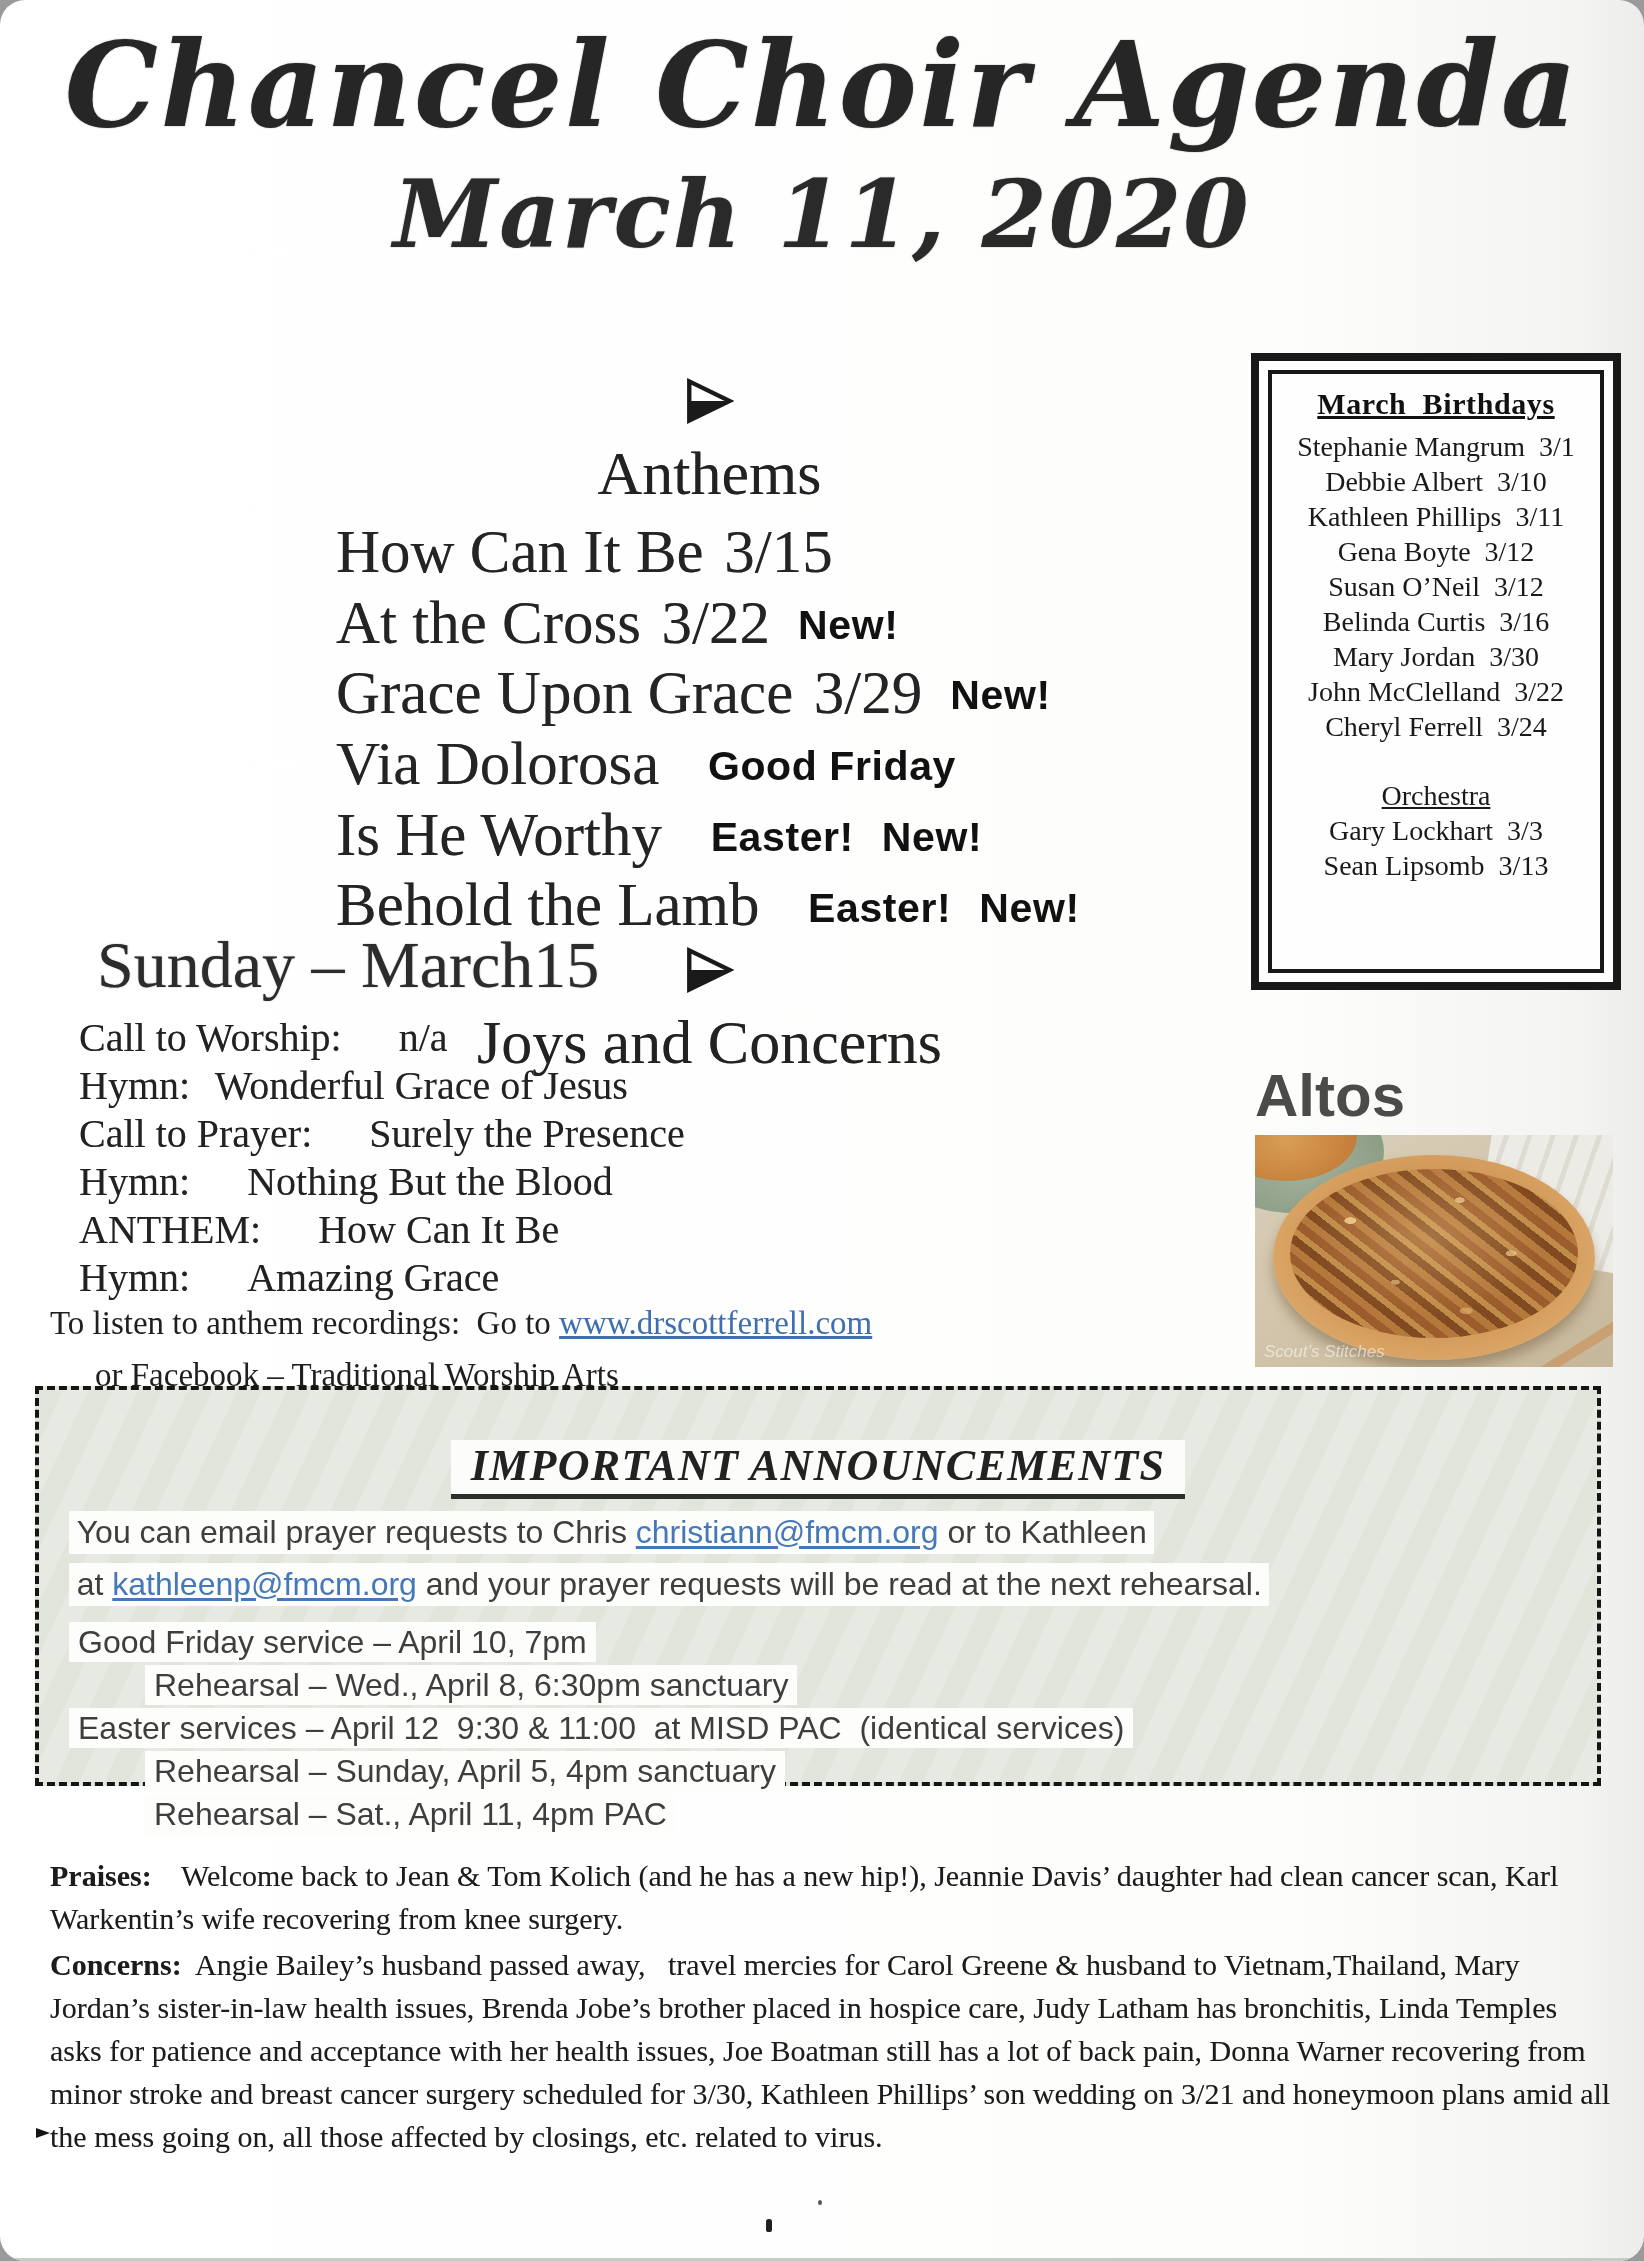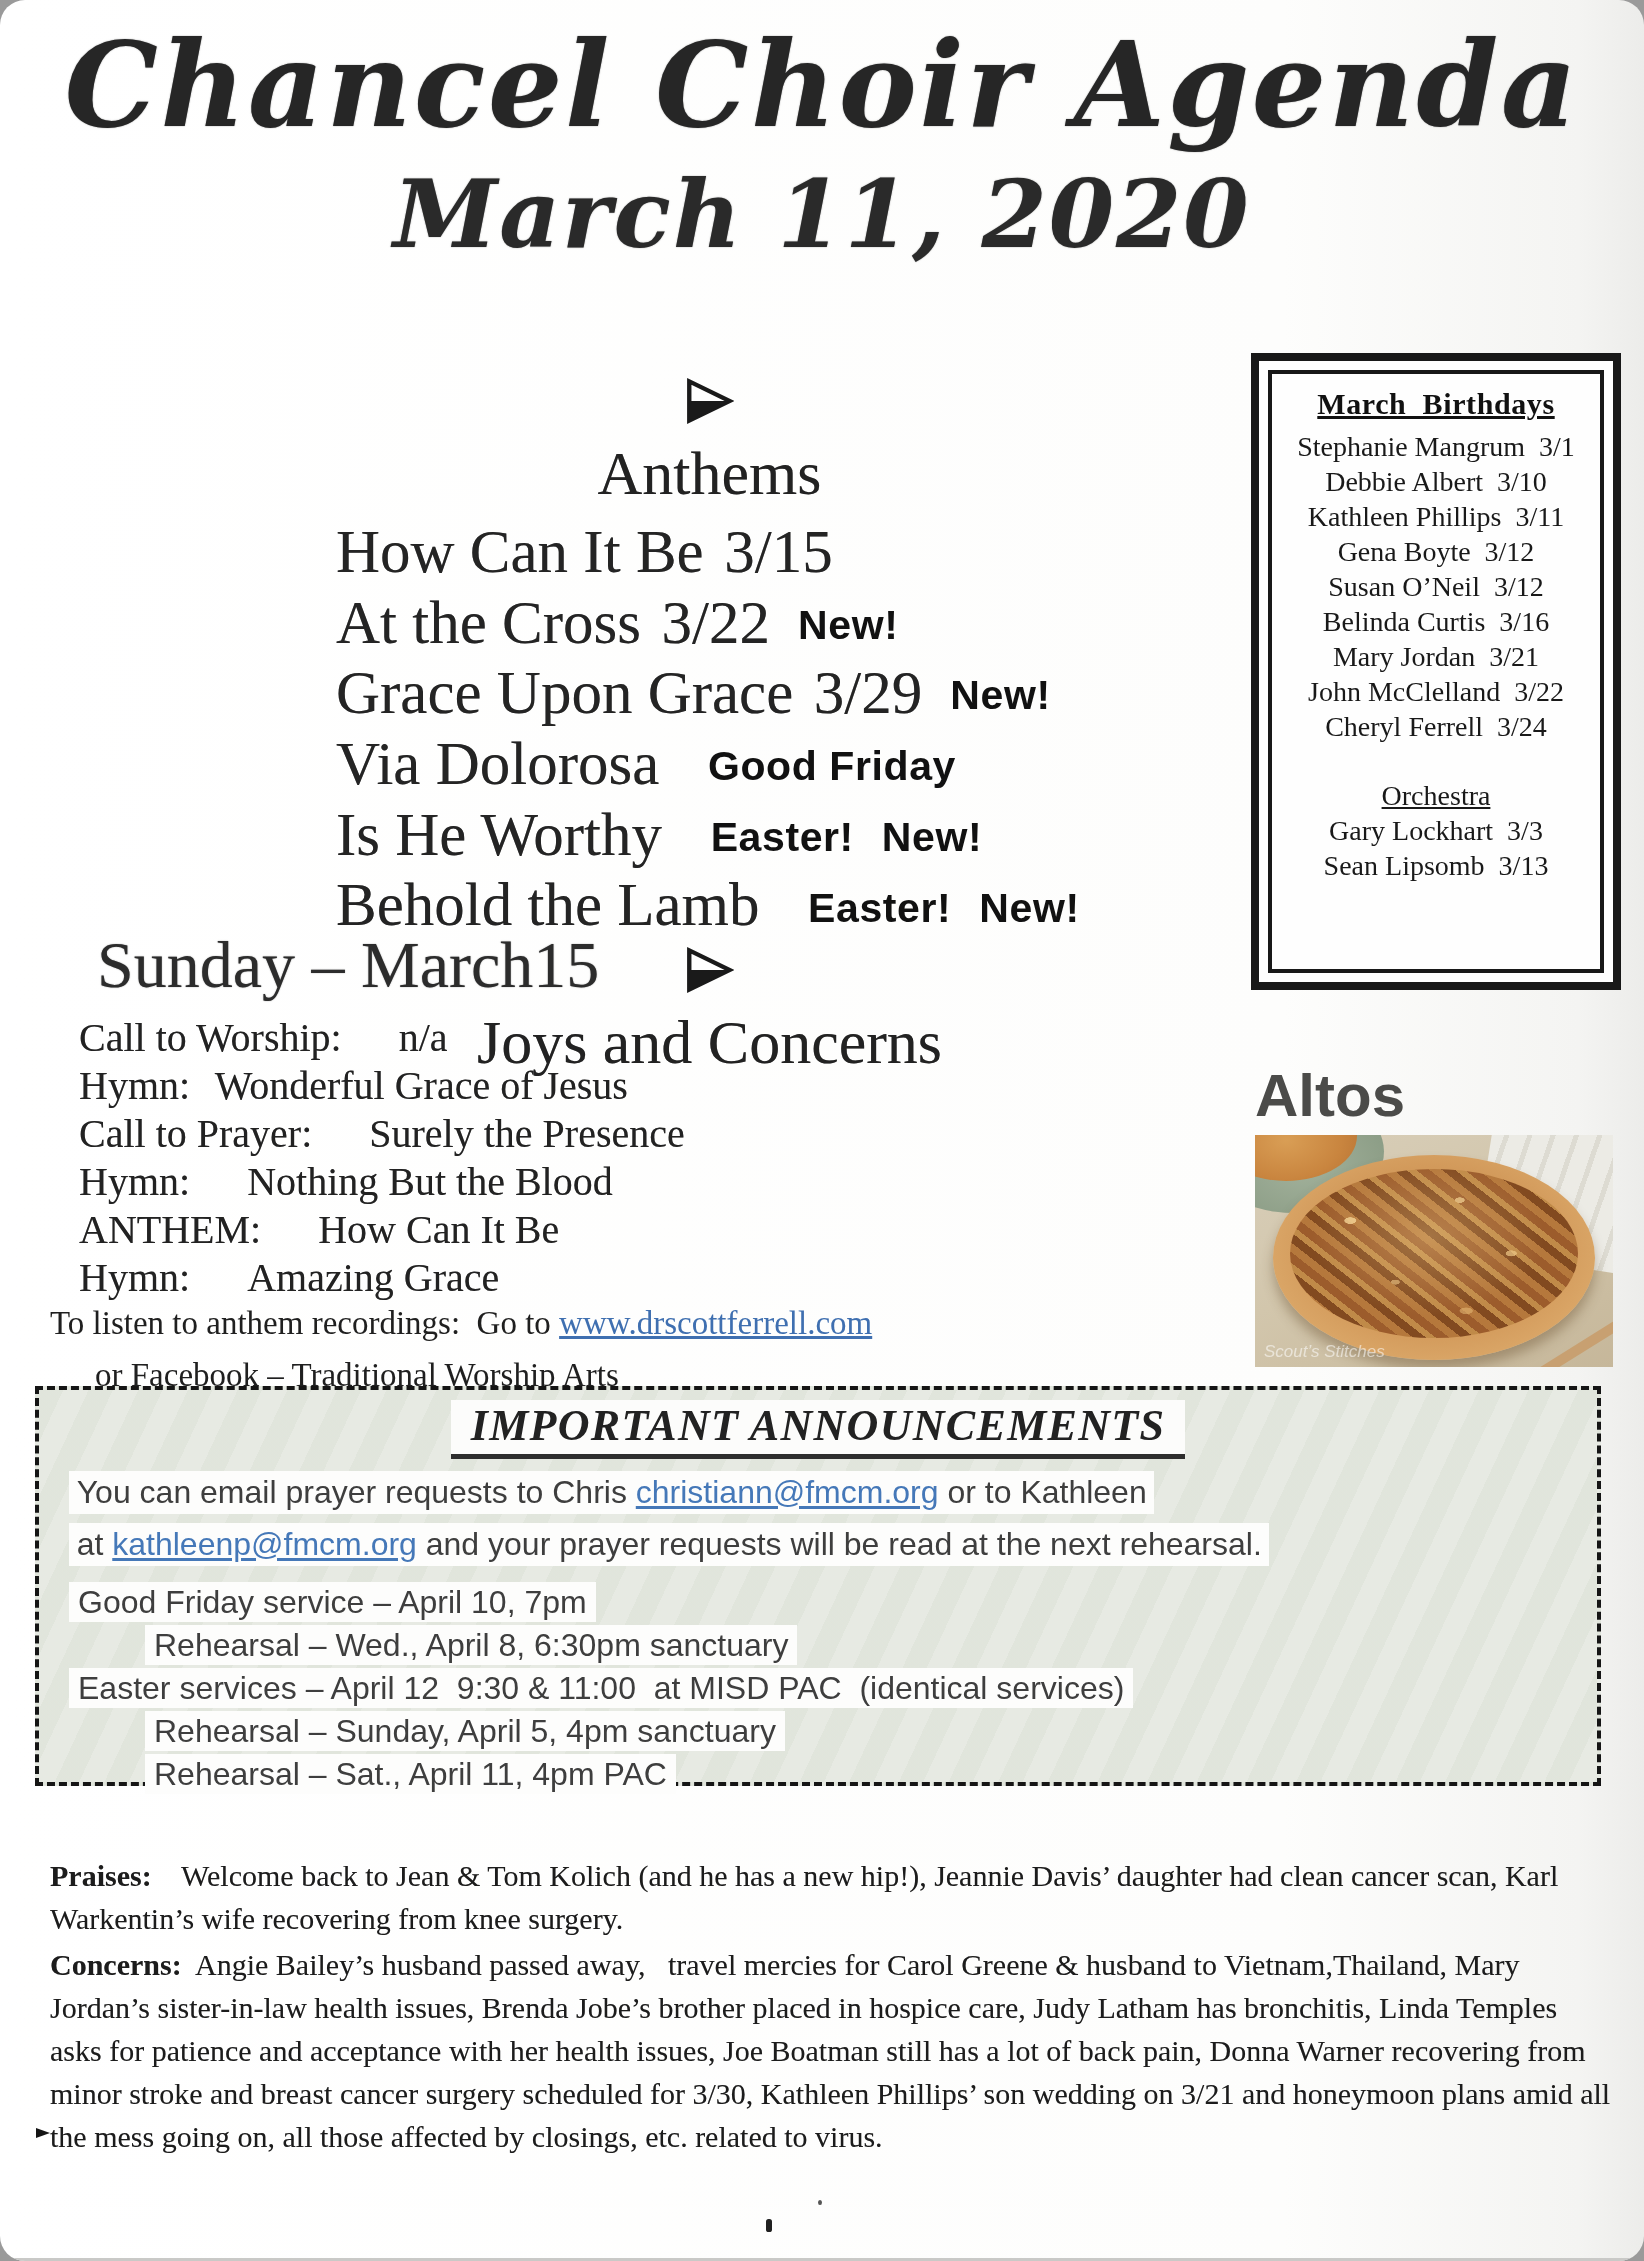--- a/index.html
+++ b/index.html
@@ -111,21 +111,21 @@
     background:
       repeating-linear-gradient(115deg, rgba(178,190,172,.12) 0 22px, rgba(0,0,0,0) 22px 45px),
       #e7eae3;
     padding:10.3px 30px 0 30px;
     font-family:"Liberation Sans","DejaVu Sans",sans-serif;color:#3e3e3e;
   }
   .ann-head-wrap{text-align:center;}
   .ann-head{
     display:inline-block;font-family:"Liberation Serif",serif;font-style:italic;font-weight:700;
     font-size:44px;letter-spacing:1.3px;color:#222;background:#fcfcfb;
-    border-bottom:5.8px solid #2e2e2e;padding:1.3px 19.3px 3.9px 19.3px;line-height:1.1;
+    border-bottom:5.8px solid #2e2e2e;padding:1.3px 19.3px 3.9px 19.3px;line-height:1.1;margin-top:40px;
   }
   .ann-email{margin-top:7.7px;font-size:32px;line-height:52px;}
   .hl{background:#fdfdfc;padding:3.2px 7.7px;box-decoration-break:clone;-webkit-box-decoration-break:clone;}
   .ann-link{color:#4578b8;text-decoration:underline;cursor:pointer;}
   .ann-sched{margin-top:10.3px;}
   .sched-line{font-size:32px;line-height:43px;}
   .sched-line.ind1{margin-left:76px;}
   .sched-line .hl{padding:1.9px 9px;text-align:center;}
 
   
@@ -190,21 +190,21 @@
 
   <div class="bbox">
     <div class="bbox-inner">
       <div class="bbox-title pre">March  Birthdays</div>
       <div class="bday-line pre">Stephanie Mangrum  3/1</div>
       <div class="bday-line pre">Debbie Albert  3/10</div>
       <div class="bday-line pre">Kathleen Phillips  3/11</div>
       <div class="bday-line pre">Gena Boyte  3/12</div>
       <div class="bday-line pre">Susan O’Neil  3/12</div>
       <div class="bday-line pre">Belinda Curtis  3/16</div>
-      <div class="bday-line pre">Mary Jordan  3/21</div>
+      <div class="bday-line pre">Mary Jordan  3/30</div>
       <div class="bday-line pre">John McClelland  3/22</div>
       <div class="bday-line pre">Cheryl Ferrell  3/24</div>
       <div class="orch-title">Orchestra</div>
       <div class="bday-line pre">Gary Lockhart  3/3</div>
       <div class="bday-line pre">Sean Lipsomb  3/13</div>
     </div>
   </div>
 
   <div class="sunday">
     <div class="sunday-head">Sunday – March15</div>

